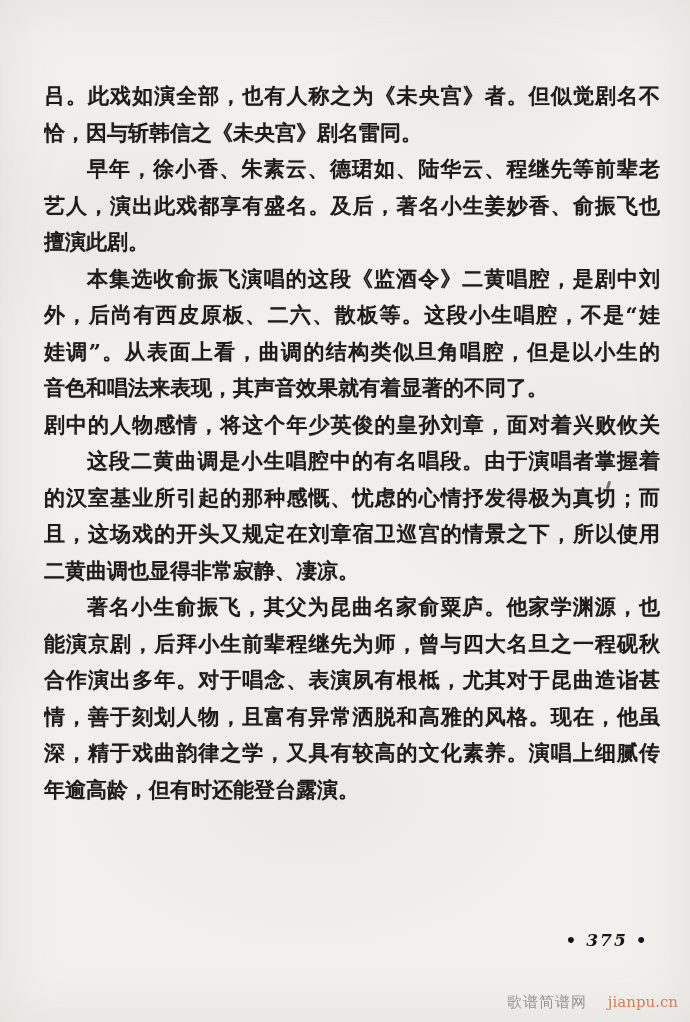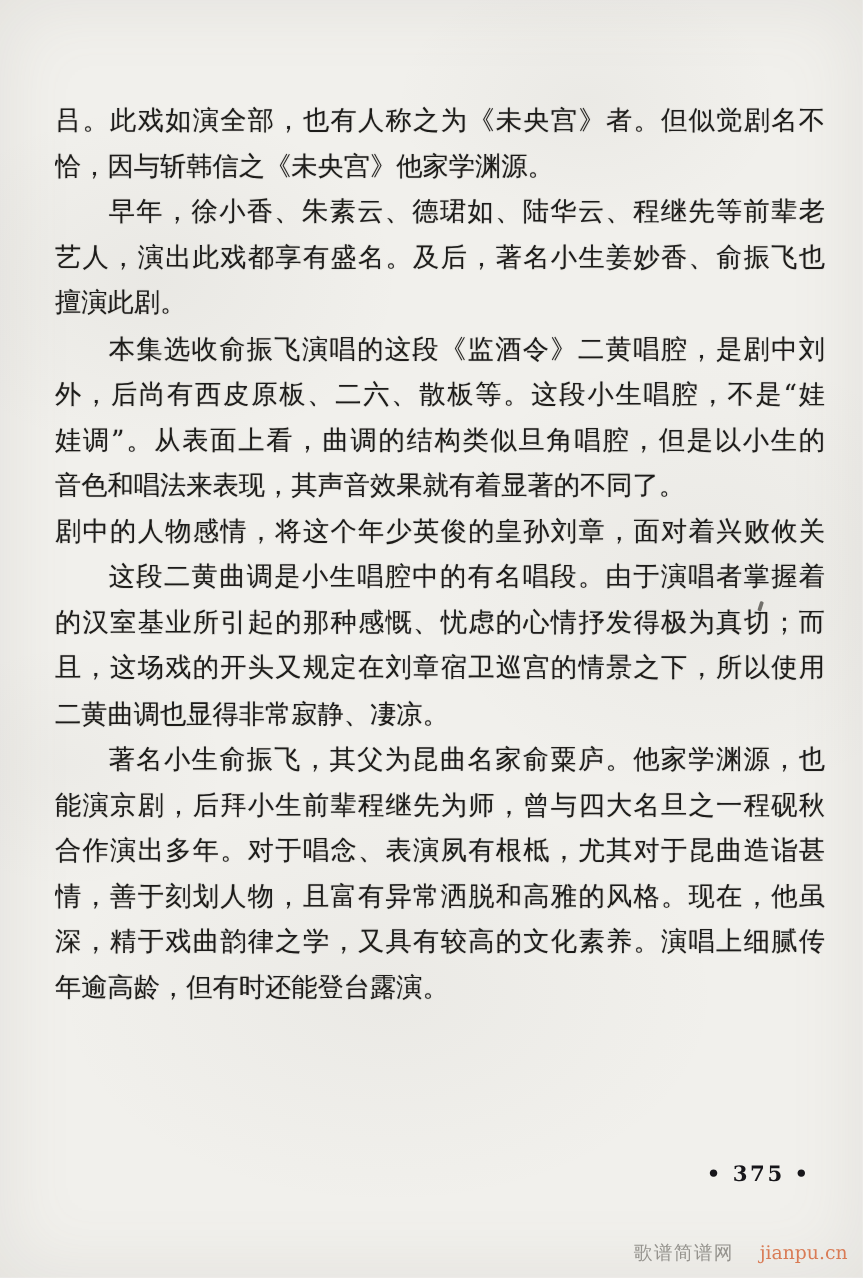--- a/index.html
+++ b/index.html
@@ -34,39 +34,41 @@
     width: 616px;
     color: #1d1c1a;
     font-size: 21px;
     text-shadow: 0 0 1px rgba(45,42,38,0.4);
   }
   .para { margin: 0; }
   .line {
     line-height: 36.5px;
     height: 36.5px;
     overflow: hidden;
+    font-weight: bold;
   }
   .line.full {
     text-align: justify;
     text-align-last: justify;
     text-justify: inter-character;
   }
   .line.short {
     text-align: left;
     white-space: nowrap;
   }
   .line.indent { text-indent: 43px; }
   .page-number {
     position: absolute;
     left: 565px;
     top: 930px;
     width: 84px;
     text-align: center;
     font-size: 17px;
     font-weight: bold;
+    font-style: italic;
     letter-spacing: 2px;
     color: #17161a;
   }
   .watermark {
     position: absolute;
     right: 12px;
     top: 993px;
     font-size: 15px;
     white-space: nowrap;
   }
@@ -91,21 +93,21 @@
 </style>
 </head>
 <body>
 
 <div class="page">
   <div class="texture"></div>
 
   <main class="text-block">
     <div class="para">
       <div class="line full">吕。此戏如演全部，也有人称之为《未央宫》者。但似觉剧名不</div>
-      <div class="line short">恰，因与斩韩信之《未央宫》他家学渊源。</div>
+      <div class="line short">恰，因与斩韩信之《未央宫》剧名雷同。</div>
     </div>
     <div class="para">
       <div class="line full indent">早年，徐小香、朱素云、德珺如、陆华云、程继先等前辈老</div>
       <div class="line full">艺人，演出此戏都享有盛名。及后，著名小生姜妙香、俞振飞也</div>
       <div class="line short">擅演此剧。</div>
     </div>
     <div class="para">
       <div class="line full indent">本集选收俞振飞演唱的这段《监酒令》二黄唱腔，是剧中刘</div>
       <div class="line full">外，后尚有西皮原板、二六、散板等。这段小生唱腔，不是“娃</div>
       <div class="line full">娃调”。从表面上看，曲调的结构类似旦角唱腔，但是以小生的</div>

